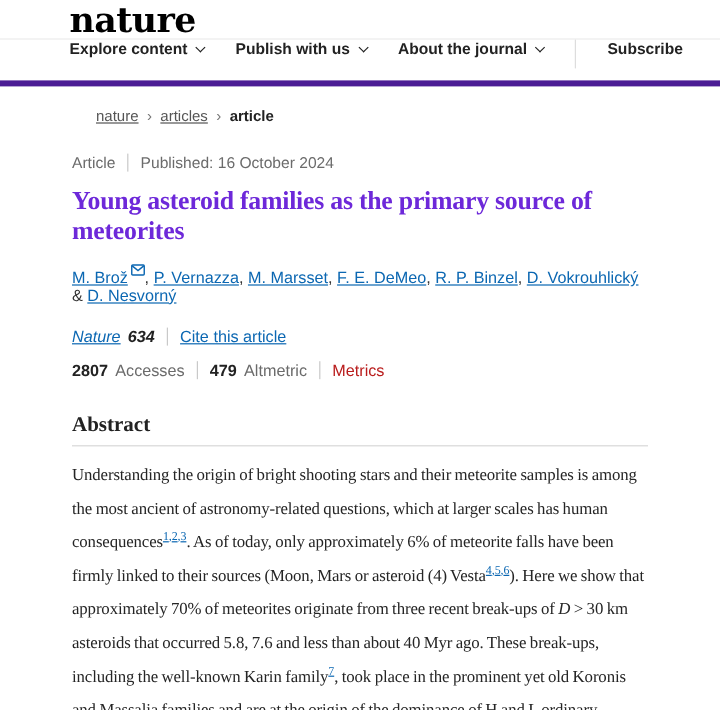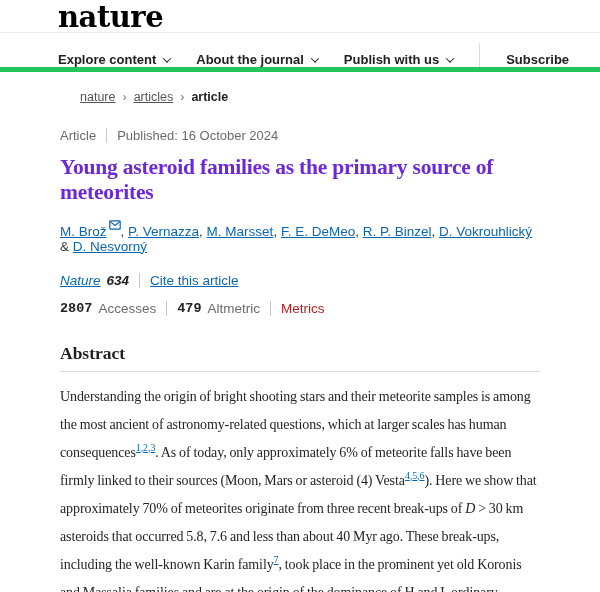--- a/index.html
+++ b/index.html
@@ -14,23 +14,23 @@
 
   
   .header-top { padding: 2px 0 0 58px; height: 32px; }
   .logo {
     font-family: "DejaVu Serif", serif;
     font-weight: 700; font-size: 29px; letter-spacing: -0.5px;
     color: #000; line-height: 30px; text-decoration: none; cursor: pointer;
   }
   .nav {
     border-top: 1px solid #ebebeb;
-    border-bottom: 5px solid #22c55e;
+    border-bottom: 5px solid #4c1d95;
     height: 40px;
-    display: flex; align-items: flex-end;
+    display: flex; align-items: flex-start;
     padding-left: 58px;
   }
   .nav-item {
     font-weight: 700; font-size: 13px; color: #222;
     text-decoration: none; cursor: pointer;
     display: inline-flex; align-items: center;
     margin-right: 26px; white-space: nowrap;
   }
   .chev {
     width: 6px; height: 6px;
@@ -61,21 +61,21 @@
   .authors { margin-top: 16px; font-size: 13.5px; color: #333; }
   .authors a { color: #0b67b2; text-decoration: underline; cursor: pointer; }
   .mailsup { line-height: 0; margin-left: 2px; cursor: pointer; }
 
   .journal-line { margin-top: 19px; font-size: 13.5px; color: #222; display: flex; align-items: center; }
   .jname { font-style: italic; color: #0b67b2; text-decoration: underline; margin-right: 6px; cursor: pointer; }
   .vol { font-weight: 700; font-style: italic; }
   .journal-line a.cite { color: #0b67b2; text-decoration: underline; cursor: pointer; }
 
   .metrics-line { margin-top: 13px; font-size: 13.5px; color: #6b6b6b; display: flex; align-items: center; }
-  .metric-val { font-weight: 700; color: #222; margin-right: 6px; font-family: Liberation Mono, monospace; }
+  .metric-val { font-weight: 700; color: #222; margin-right: 6px; }
   .metrics-line a { color: #b91c1c; cursor: pointer; }
 
   .abstract h2 {
     font-family: "Liberation Serif", serif;
     font-size: 17.5px; color: #222; margin: 27px 0 0 0;
   }
   .abstract hr { border: none; border-top: 1px solid #d8d8d8; margin: 7px 0 0 0; }
   .abstract-text {
     font-family: "Liberation Serif", serif;
     font-size: 14px; line-height: 28px; color: #252525;
@@ -93,25 +93,25 @@
 <header>
   <div class="header-top">
     <a class="logo">nature</a>
   </div>
   <nav class="nav">
     <a class="nav-item">
         <span>Explore content</span>
         <span class="chev"></span>
       </a>
     <a class="nav-item">
-        <span>About the journal</span>
+        <span>Publish with us</span>
         <span class="chev"></span>
       </a>
     <a class="nav-item">
-        <span>Publish with us</span>
+        <span>About the journal</span>
         <span class="chev"></span>
       </a>
     <span class="nav-divider"></span>
     <a class="nav-item">
         <span>Subscribe</span>
       </a>
   </nav>
 </header>
 
 <main>

